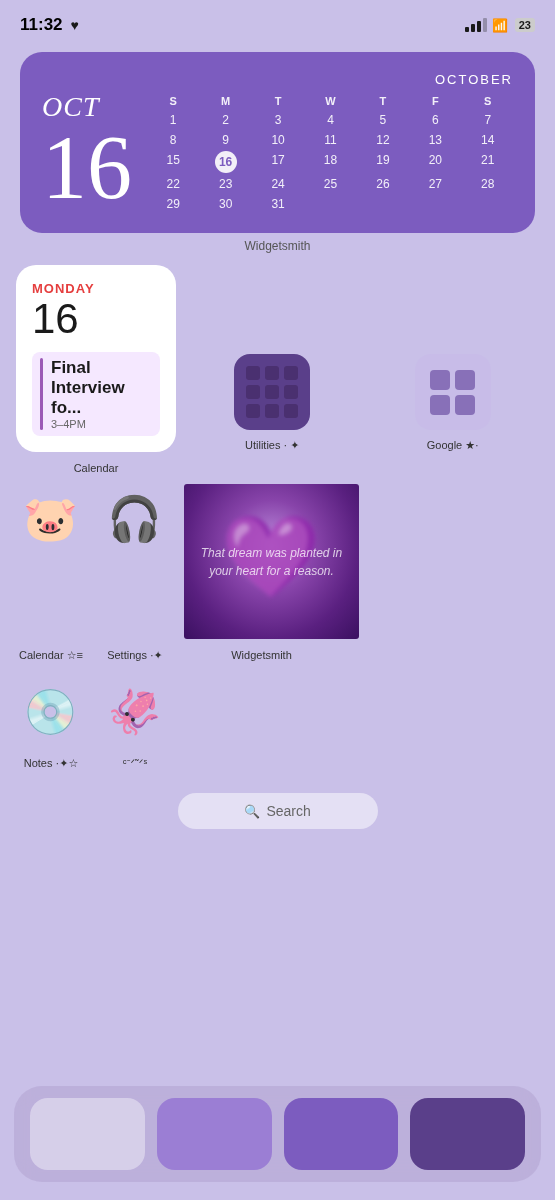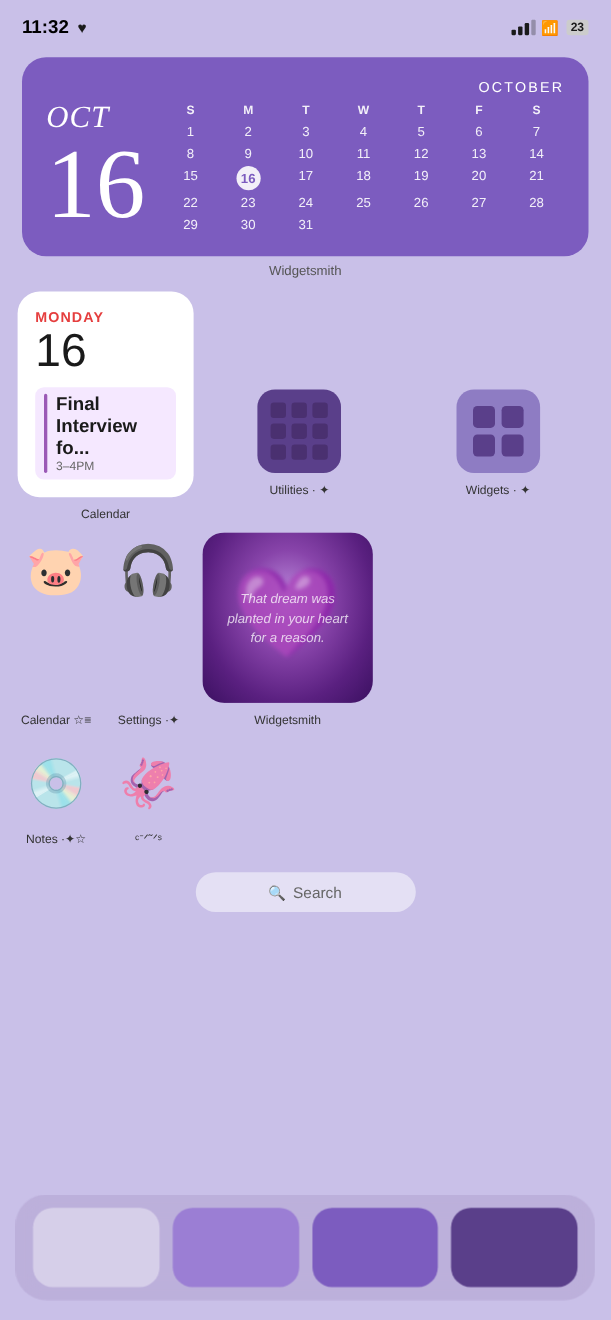--- a/index.html
+++ b/index.html
@@ -194,23 +194,23 @@
       height: 70px;
       border-radius: 16px;
       display: flex;
       align-items: center;
       justify-content: center;
       overflow: hidden;
     }
 
     
     .widgetsmith-large {
-      width: 155px;
+      width: 175px;
       height: 155px;
-      border-radius: 20px;
+      border-radius: 3px;
       overflow: hidden;
       position: relative;
       flex-shrink: 0;
     }
     .ws-bg {
       width: 100%;
       height: 100%;
       background: radial-gradient(ellipse at 50% 40%, #c090e0 0%, #8844aa 35%, #5a2080 70%, #3a1060 100%);
       display: flex;
       align-items: center;
@@ -437,32 +437,32 @@
           <div class="dot dark"></div>
           <div class="dot dark"></div>
           <div class="dot dark"></div>
           <div class="dot dark"></div>
         </div>
       </div>
       <div class="inline-label">Utilities · ✦</div>
     </div>
 
 
+
     <div class="right-app-cell">
-      <div class="app-icon-box sz76" style="background:#8e7cc3;">
-        <div class="dots-grid-4" style="display:grid;grid-template-columns:1fr 1fr;gap:6px;padding:14px;">
-          <div class="dot-4 dark" style="background:#5a3f8a;width:20px;height:20px;border-radius:4px;"></div>
-          <div class="dot-4 dark" style="background:#5a3f8a;width:20px;height:20px;border-radius:4px;"></div>
-          <div class="dot-4 dark" style="background:#5a3f8a;width:20px;height:20px;border-radius:4px;"></div>
-          <div class="dot-4 dark" style="background:#5a3f8a;width:20px;height:20px;border-radius:4px;"></div>
+      <div class="app-icon-box sz76" style="background:#c8bce8;">
+        <div style="display:grid;grid-template-columns:1fr 1fr;gap:5px;padding:16px;">
+          <div style="background:#8870b8;width:20px;height:20px;border-radius:4px;"></div>
+          <div style="background:#8870b8;width:20px;height:20px;border-radius:4px;"></div>
+          <div style="background:#8870b8;width:20px;height:20px;border-radius:4px;"></div>
+          <div style="background:#8870b8;width:20px;height:20px;border-radius:4px;"></div>
         </div>
       </div>
-      <div class="inline-label">Widgets · ✦</div>
-    </div>
-
+      <div class="inline-label">Google ★·</div>
+    </div>
   </div>
 </div>
 
 <div style="padding: 6px 16px 4px; display:flex; gap:10px;">
   <div style="width:160px;text-align:center;">
     <span class="inline-label">Calendar</span>
   </div>
 </div>
 
 <div style="display:flex;padding:4px 16px;gap:14px;align-items:flex-start;">

